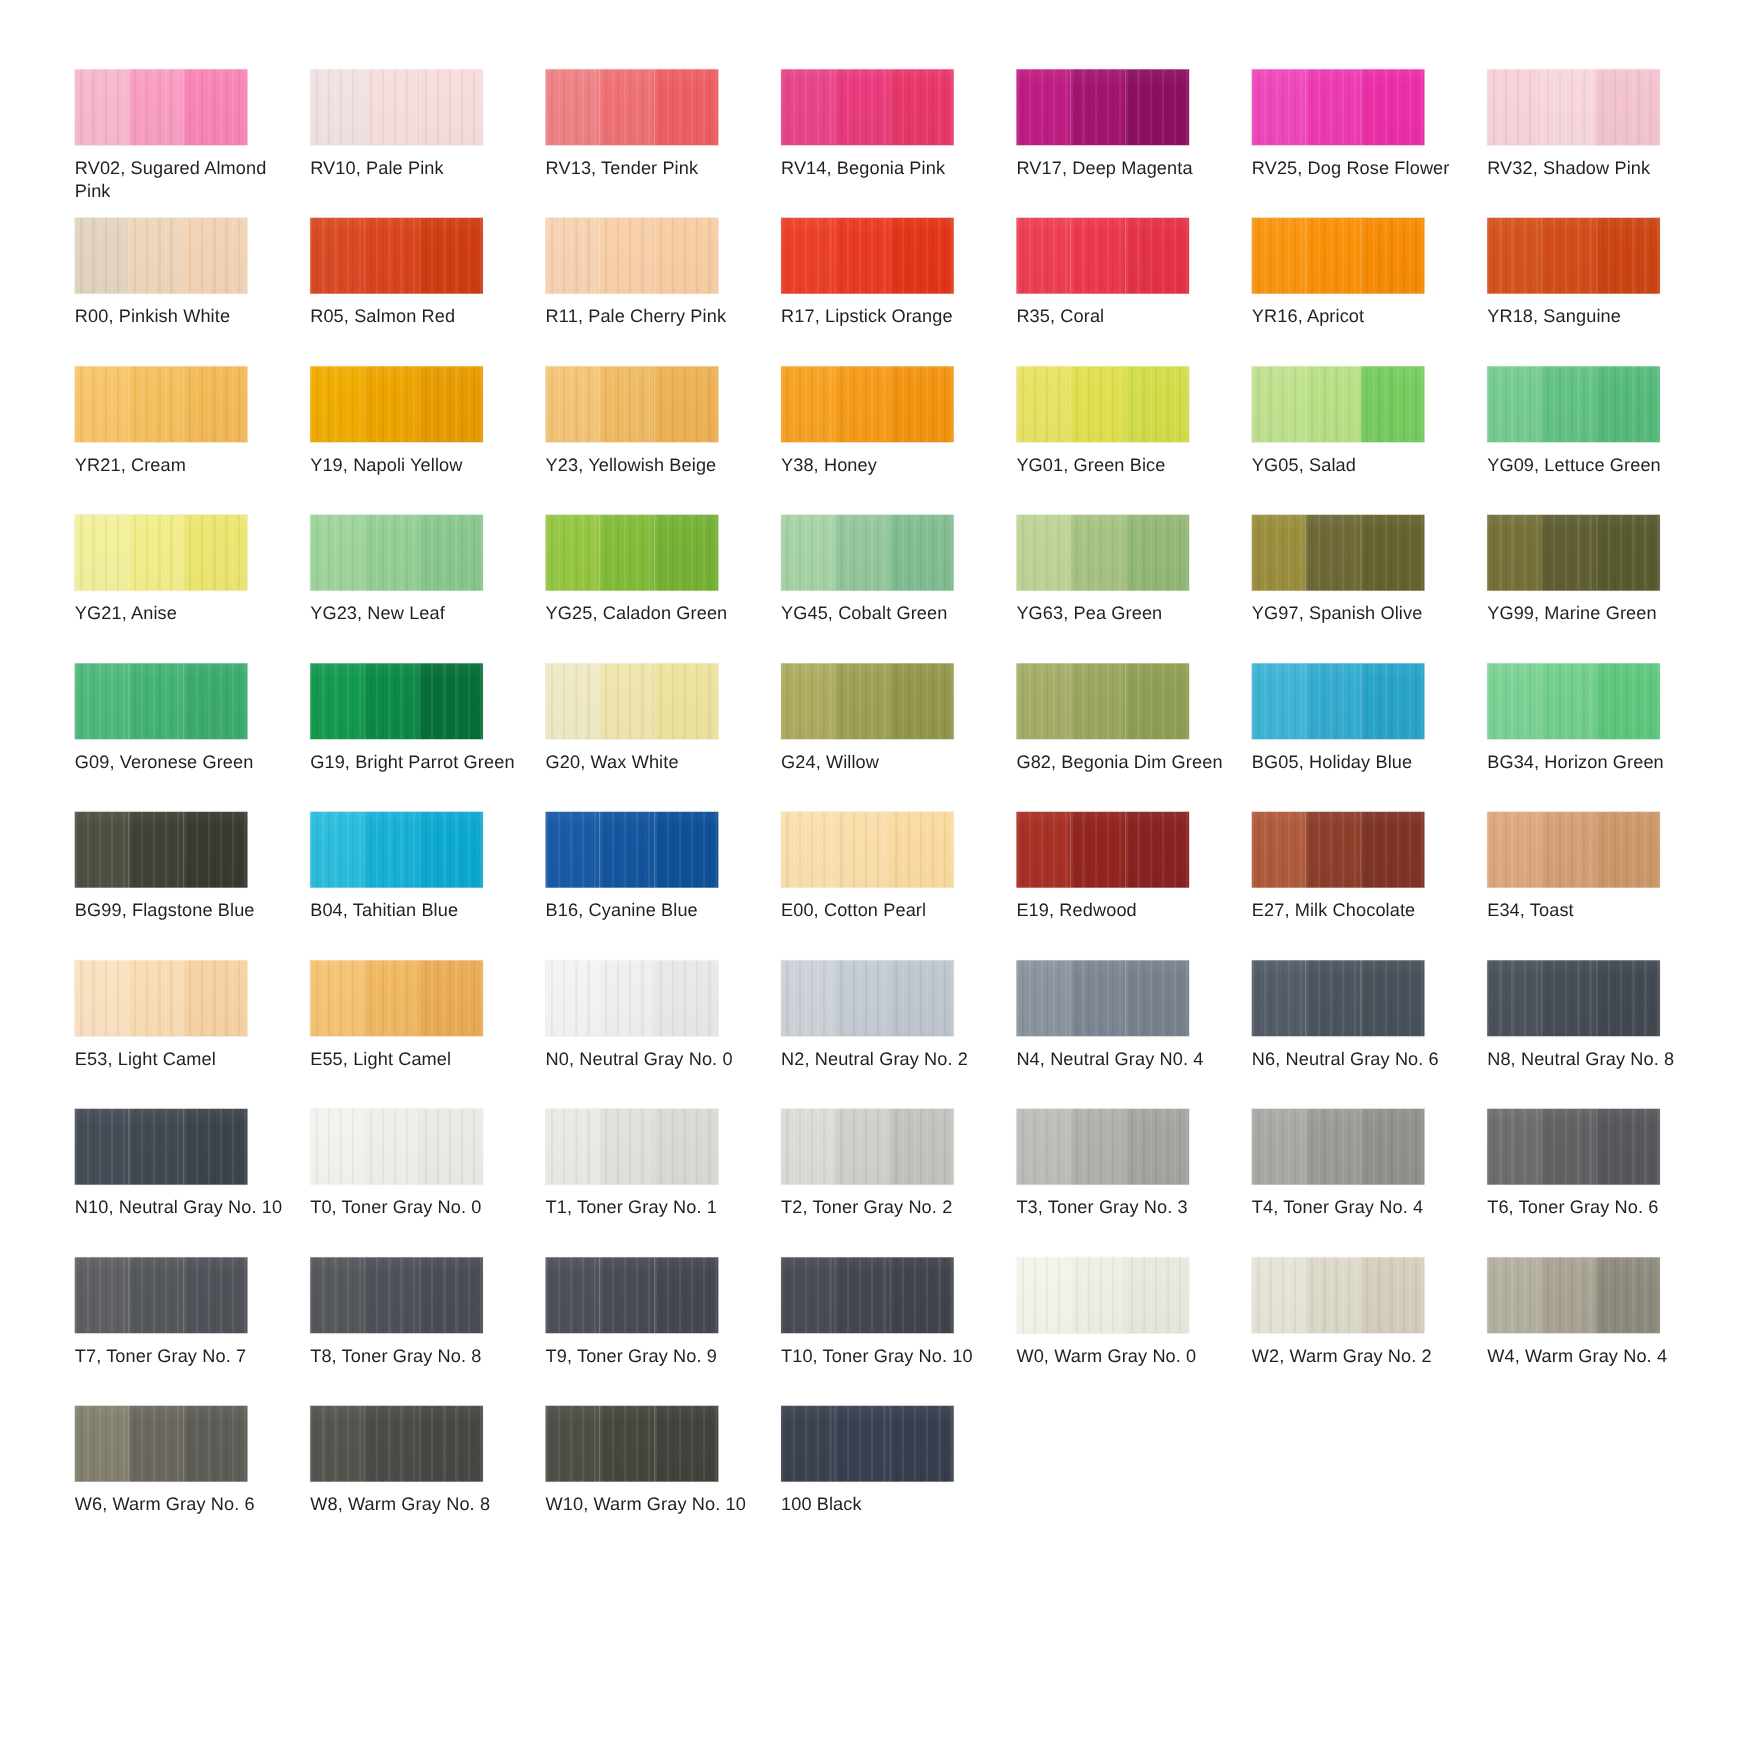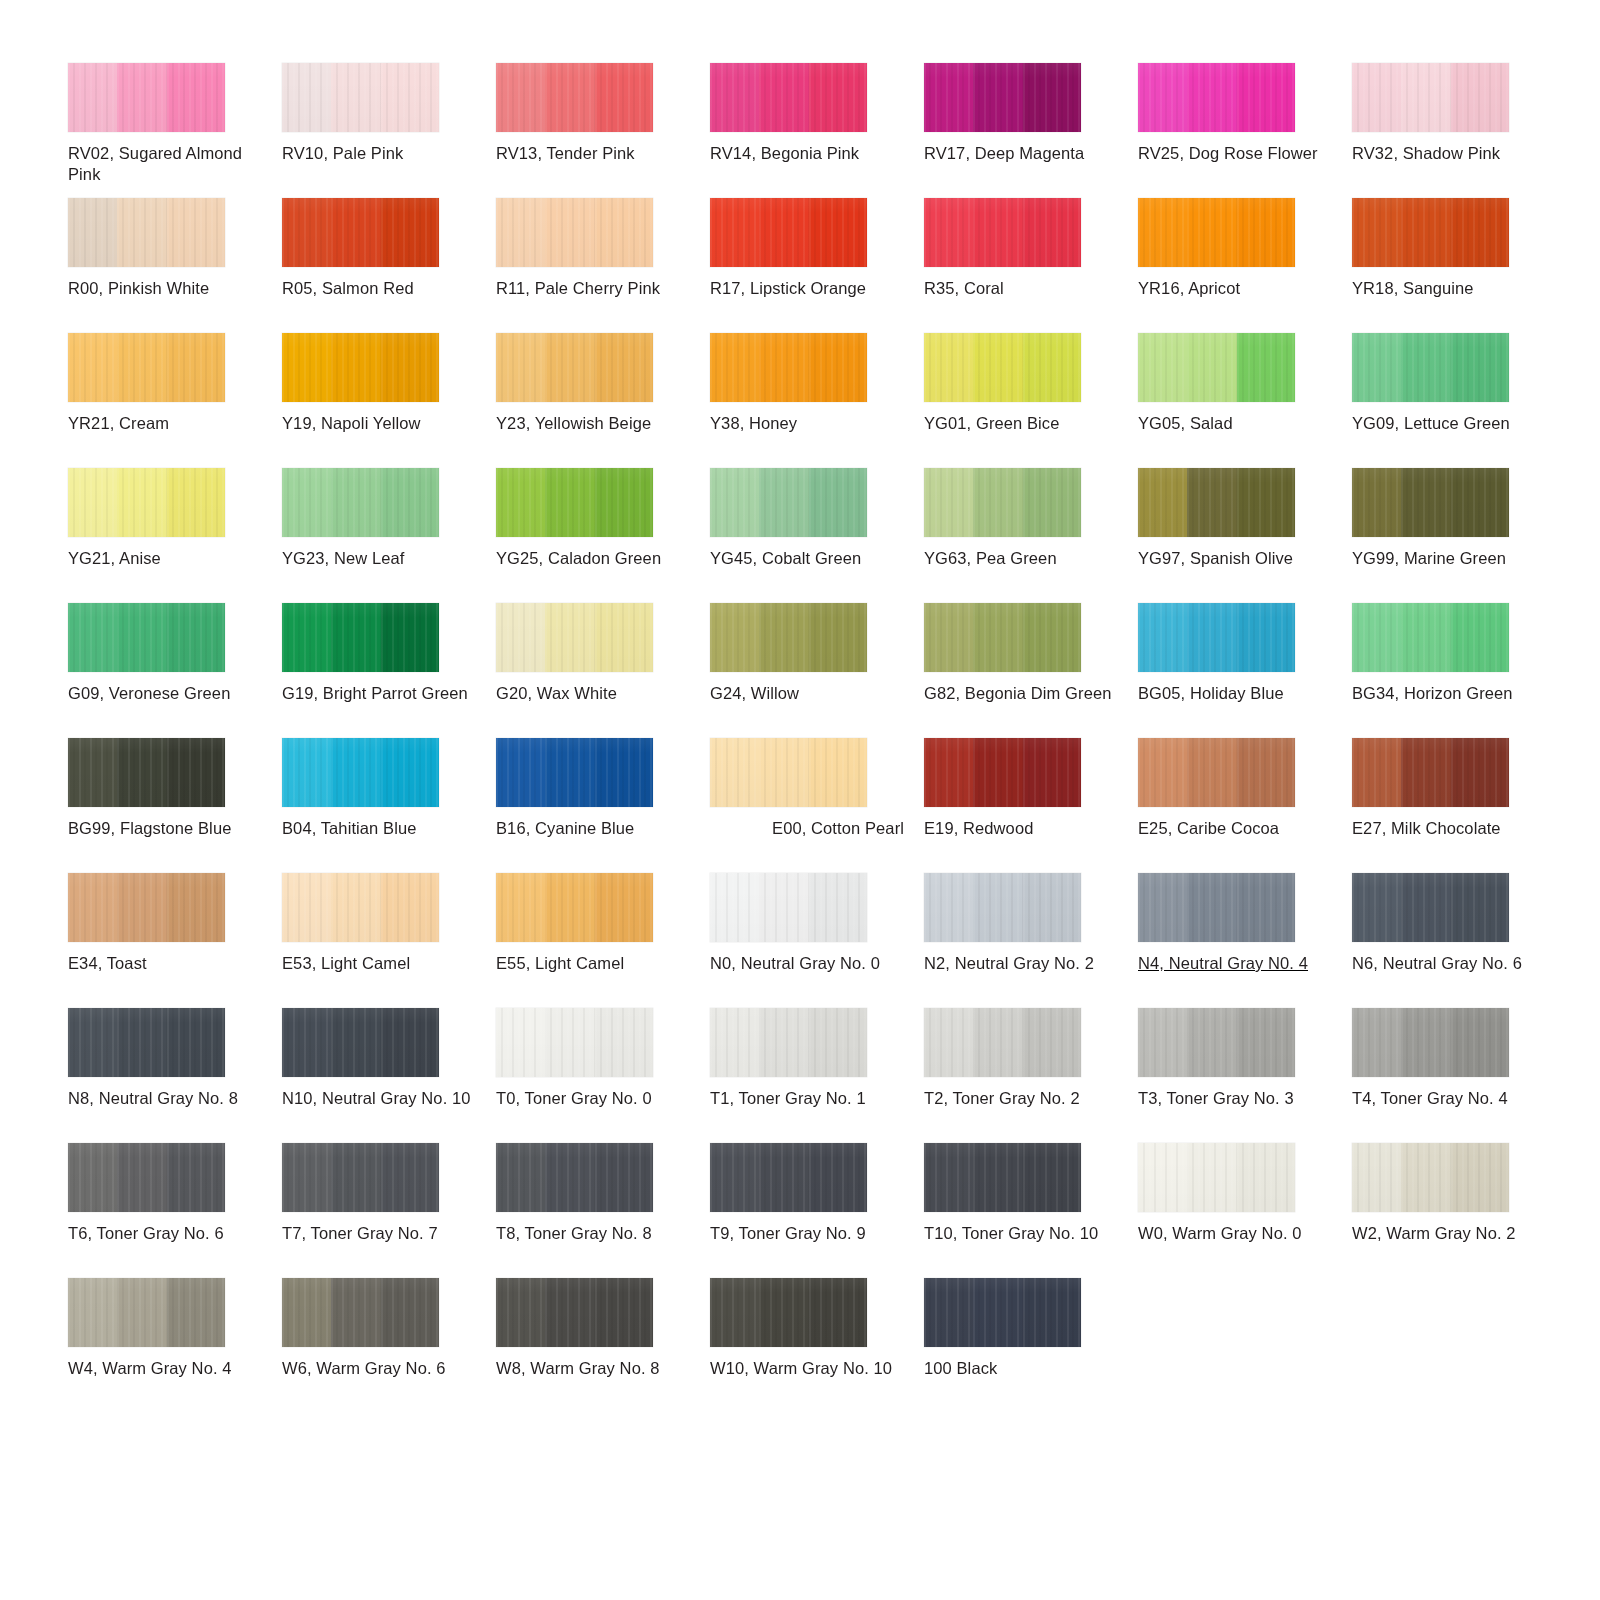--- a/index.html
+++ b/index.html
@@ -389,46 +389,38 @@
         <div class="swatch-label">B04, Tahitian Blue</div>
       </div>
       <div class="swatch-cell" style="height: 135px;">
         <div class="chip">
           <div class="band b1" style="background-color: rgb(26, 91, 166);"></div>
           <div class="band b2" style="background-color: rgb(20, 86, 159);"></div>
           <div class="band b3" style="background-color: rgb(15, 80, 152);"></div>
         </div>
         <div class="swatch-label">B16, Cyanine Blue</div>
       </div>
-      <div class="swatch-cell" style="height: 135px; text-align: right;">
+      <div class="swatch-cell" style="height: 135px;">
         <div class="chip">
           <div class="band b1" style="background-color: rgb(250, 224, 175);"></div>
           <div class="band b2" style="background-color: rgb(250, 222, 170);"></div>
           <div class="band b3" style="background-color: rgb(250, 218, 159);"></div>
         </div>
         <div class="swatch-label">E00, Cotton Pearl</div>
       </div>
       <div class="swatch-cell" style="height: 135px;">
         <div class="chip">
           <div class="band b1" style="background-color: rgb(168, 49, 38);"></div>
           <div class="band b2" style="background-color: rgb(147, 37, 31);"></div>
           <div class="band b3" style="background-color: rgb(138, 34, 34);"></div>
         </div>
         <div class="swatch-label">E19, Redwood</div>
       </div>
       <div class="swatch-cell" style="height: 135px;">
         <div class="chip">
-          <div class="band b1" style="background-color: rgb(209, 141, 101);"></div>
-          <div class="band b2" style="background-color: rgb(196, 128, 90);"></div>
-          <div class="band b3" style="background-color: rgb(180, 113, 79);"></div>
-        </div>
-        <div class="swatch-label">E25, Caribe Cocoa</div>
-      </div>
-      <div class="swatch-cell" style="height: 135px;">
-        <div class="chip">
           <div class="band b1" style="background-color: rgb(176, 92, 60);"></div>
           <div class="band b2" style="background-color: rgb(142, 63, 44);"></div>
           <div class="band b3" style="background-color: rgb(127, 52, 39);"></div>
         </div>
         <div class="swatch-label">E27, Milk Chocolate</div>
       </div>
       <div class="swatch-cell" style="height: 135px;">
         <div class="chip">
           <div class="band b1" style="background-color: rgb(219, 169, 126);"></div>
           <div class="band b2" style="background-color: rgb(211, 160, 117);"></div>
@@ -461,21 +453,21 @@
         <div class="swatch-label">N0, Neutral Gray No. 0</div>
       </div>
       <div class="swatch-cell" style="height: 135px;">
         <div class="chip">
           <div class="band b1" style="background-color: rgb(204, 210, 216);"></div>
           <div class="band b2" style="background-color: rgb(196, 203, 210);"></div>
           <div class="band b3" style="background-color: rgb(191, 198, 205);"></div>
         </div>
         <div class="swatch-label">N2, Neutral Gray No. 2</div>
       </div>
-      <div class="swatch-cell" style="height: 135px; text-decoration: underline;">
+      <div class="swatch-cell" style="height: 135px;">
         <div class="chip">
           <div class="band b1" style="background-color: rgb(139, 148, 159);"></div>
           <div class="band b2" style="background-color: rgb(125, 135, 147);"></div>
           <div class="band b3" style="background-color: rgb(120, 130, 142);"></div>
         </div>
         <div class="swatch-label">N4, Neutral Gray N0. 4</div>
       </div>
       <div class="swatch-cell" style="height: 135px;">
         <div class="chip">
           <div class="band b1" style="background-color: rgb(84, 93, 104);"></div>

